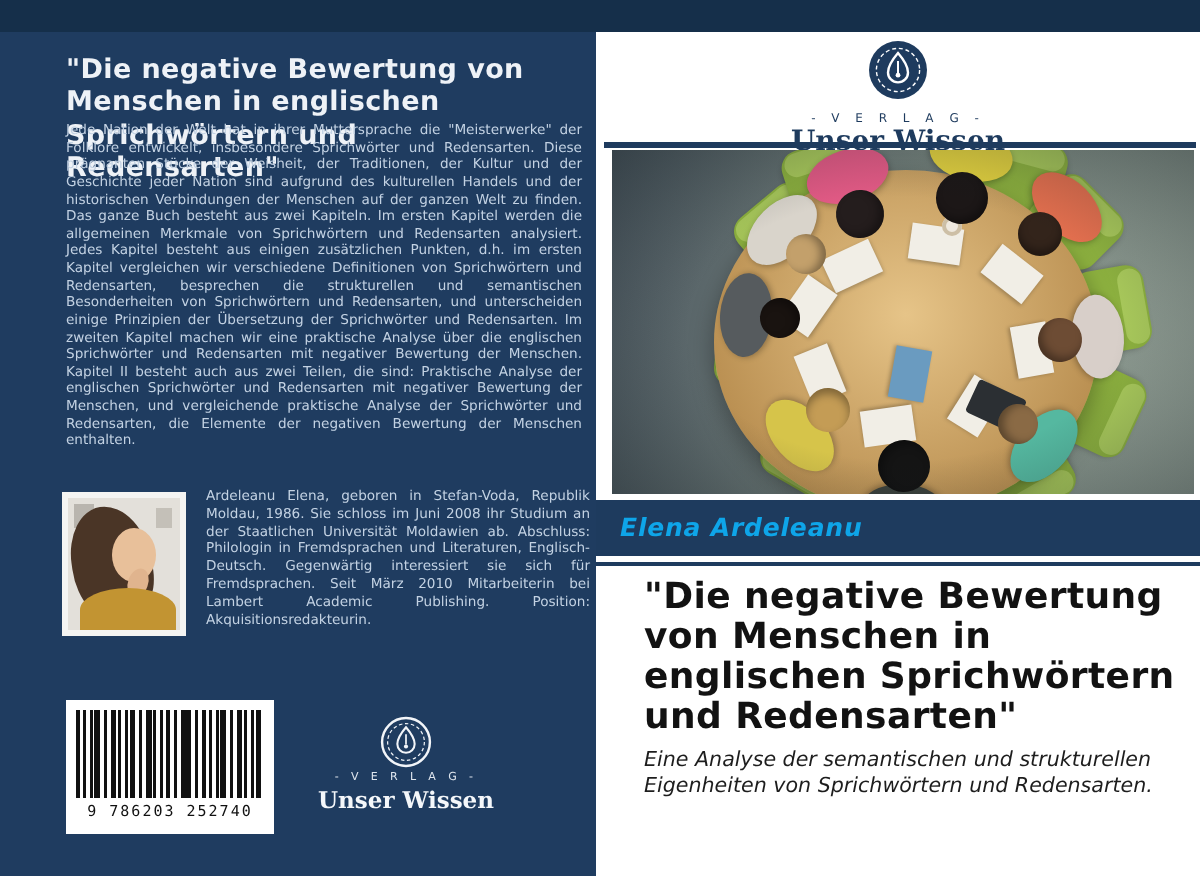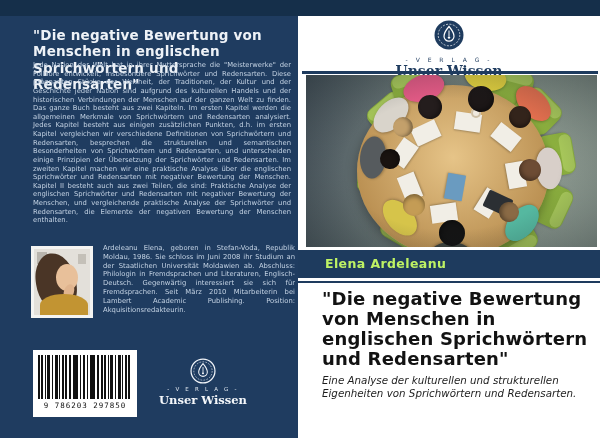--- a/index.html
+++ b/index.html
@@ -47,22 +47,22 @@
   .top-logo{left:349px;top:20px;width:200px;text-align:center;}
   .logo-verlag{font-size:6px;letter-spacing:3px;color:#1e3b5e;margin-top:2px;}
   .logo-wordmark{font-family:"DejaVu Serif","Liberation Serif",serif;font-weight:bold;
                  font-size:14px;color:#1e3b5e;margin-top:0px;}
   .photo-top-rule{left:302px;top:71px;width:296px;height:3px;background:#1e3b5e;}
   .photo{left:306px;top:75px;width:291px;height:172px;overflow:hidden;
          background:linear-gradient(100deg,#4e5a62 0%,#78857e 55%,#93a096 100%);}
   .photo::after{content:"";position:absolute;inset:0;
          background:radial-gradient(ellipse at 50% 52%,rgba(0,0,0,0) 52%,rgba(15,25,30,.38) 100%);}
   .name-band{left:298px;top:250px;width:302px;height:28px;background:#1e3b5e;}
-  .name-band span{position:absolute;left:27px;top:6px;color:#bef264;font-weight:bold;
-                  font-size:12.5px;letter-spacing:.4px;}
+  .name-band span{position:absolute;left:12px;top:6px;color:#0ea5e9;font-weight:bold;
+                  font-size:12.5px;letter-spacing:.4px;font-style:italic;}
   .thin-rule{left:298px;top:281px;width:302px;height:2px;background:#1e3b5e;}
   .main-title{left:322px;top:289px;width:272px;color:#121212;font-weight:bold;
               font-size:18px;line-height:1.11;letter-spacing:.2px;}
   .subtitle{left:322px;top:374px;width:266px;color:#1d1d1d;font-style:italic;
             font-size:10.3px;line-height:1.26;}
 </style>
 </head>
 <body>
 
 <div class="cover">
@@ -94,21 +94,21 @@
       <path d="M15 6.5 C18 10 20 13.5 20 16.2 A5 5 0 0 1 10 16.2 C10 13.5 12 10 15 6.5 Z" fill="none" stroke="#f2f5f9" stroke-width="1.2"></path>
       <line x1="15" y1="10.5" x2="15" y2="16.5" stroke="#f2f5f9" stroke-width="1"></line>
       <circle cx="15" cy="17.6" r="1.2" fill="#f2f5f9"></circle>
     </svg>
     <div class="logo-verlag-sm">- V E R L A G -</div>
     <div class="logo-wordmark-sm">Unser Wissen</div>
   </div>
 
   <div class="abs barcode-box">
     <div class="barcode-bars"></div>
-    <div class="barcode-digits">9 786203 297850</div>
+    <div class="barcode-digits">9 786203 252740</div>
   </div>
 
   <div class="abs right-panel"></div>
   <div class="abs top-bar" style="left:298px;width:302px;"></div>
 
   <div class="abs top-logo">
     <svg width="30" height="30" viewBox="0 0 30 30">
       <circle cx="15" cy="15" r="14.5" fill="#1e3b5e"></circle>
       <circle cx="15" cy="15" r="10.8" fill="none" stroke="#ffffff" stroke-width="0.7" stroke-dasharray="2 1.4"></circle>
       <path d="M15 6.5 C18 10 20 13.5 20 16.2 A5 5 0 0 1 10 16.2 C10 13.5 12 10 15 6.5 Z" fill="none" stroke="#ffffff" stroke-width="1.2"></path>
@@ -203,16 +203,16 @@
   <div class="abs name-band">
     <span>Elena Ardeleanu</span>
   </div>
   <div class="abs thin-rule"></div>
 
   <div class="abs main-title prelines">"Die negative Bewertung
 von Menschen in
 englischen Sprichwörtern
 und Redensarten"</div>
 
-  <div class="abs subtitle prelines">Eine Analyse der kulturellen und strukturellen
+  <div class="abs subtitle prelines">Eine Analyse der semantischen und strukturellen
 Eigenheiten von Sprichwörtern und Redensarten.</div>
 
 </div>
 
 </body></html>

